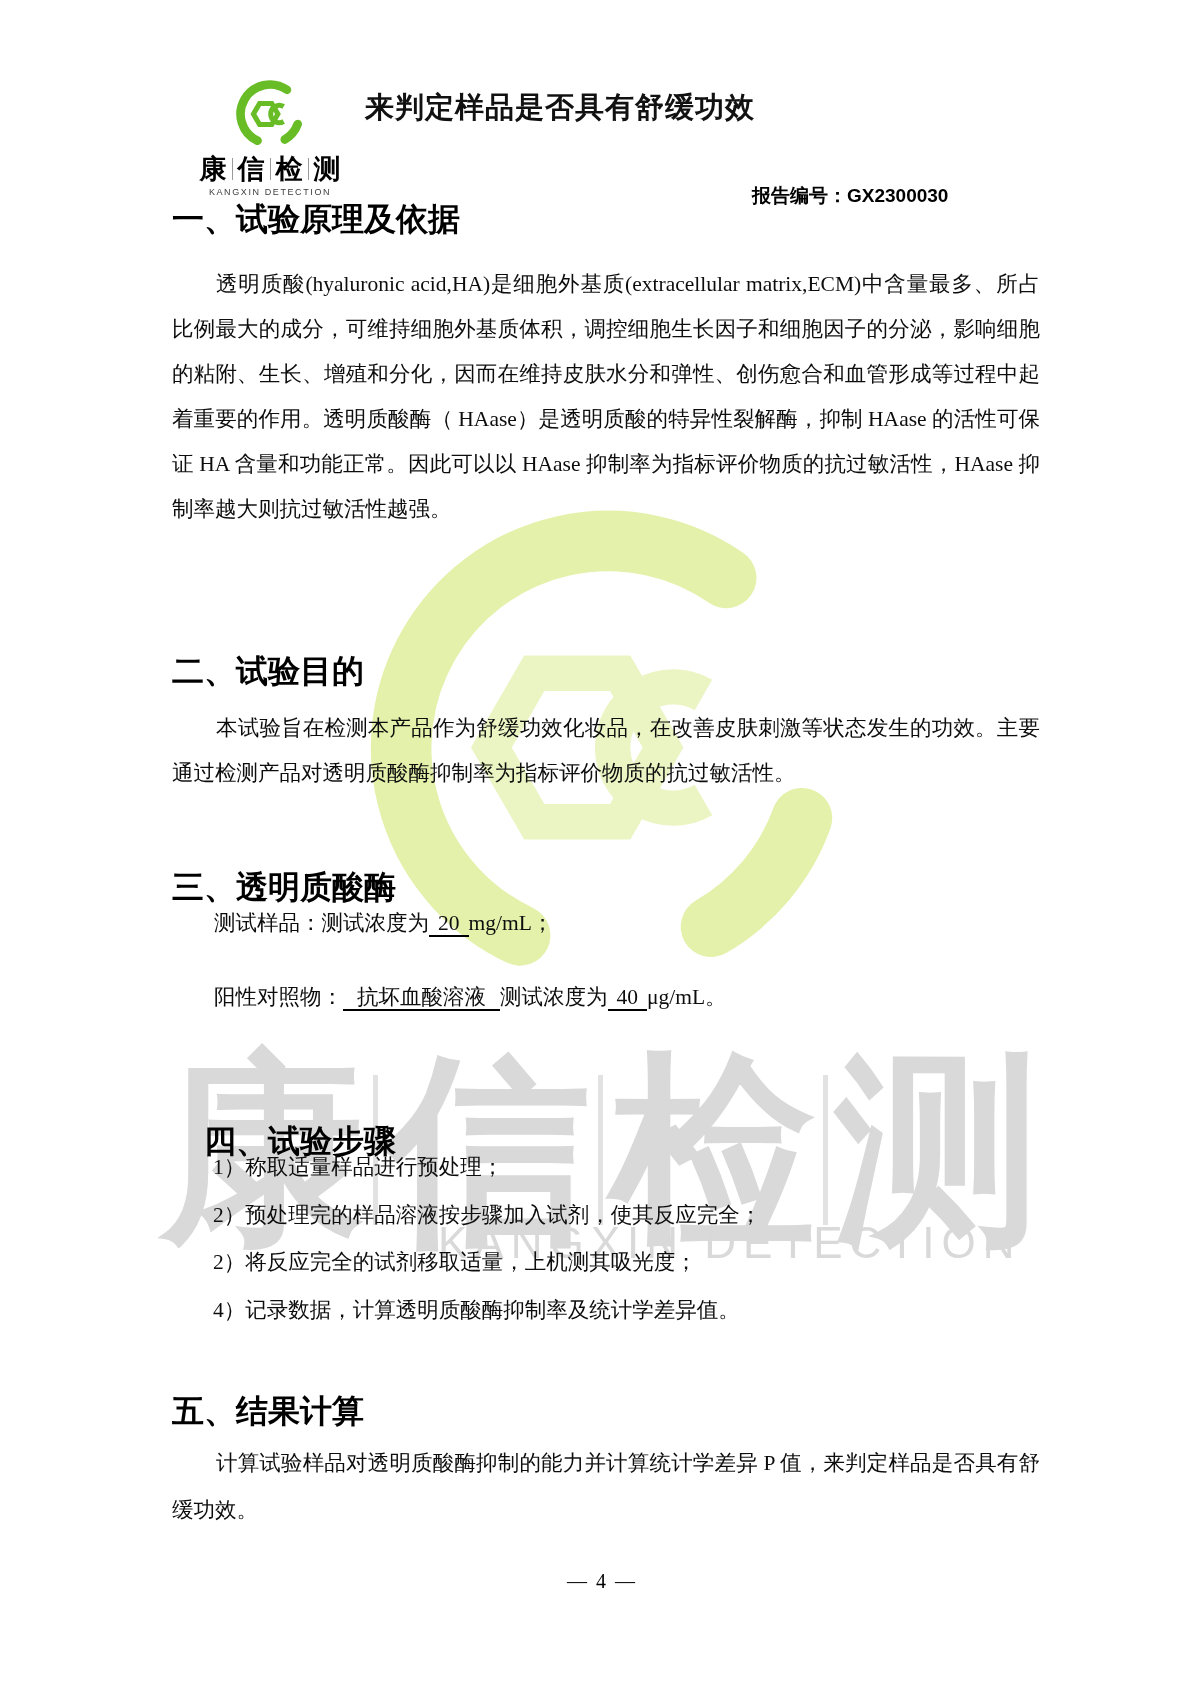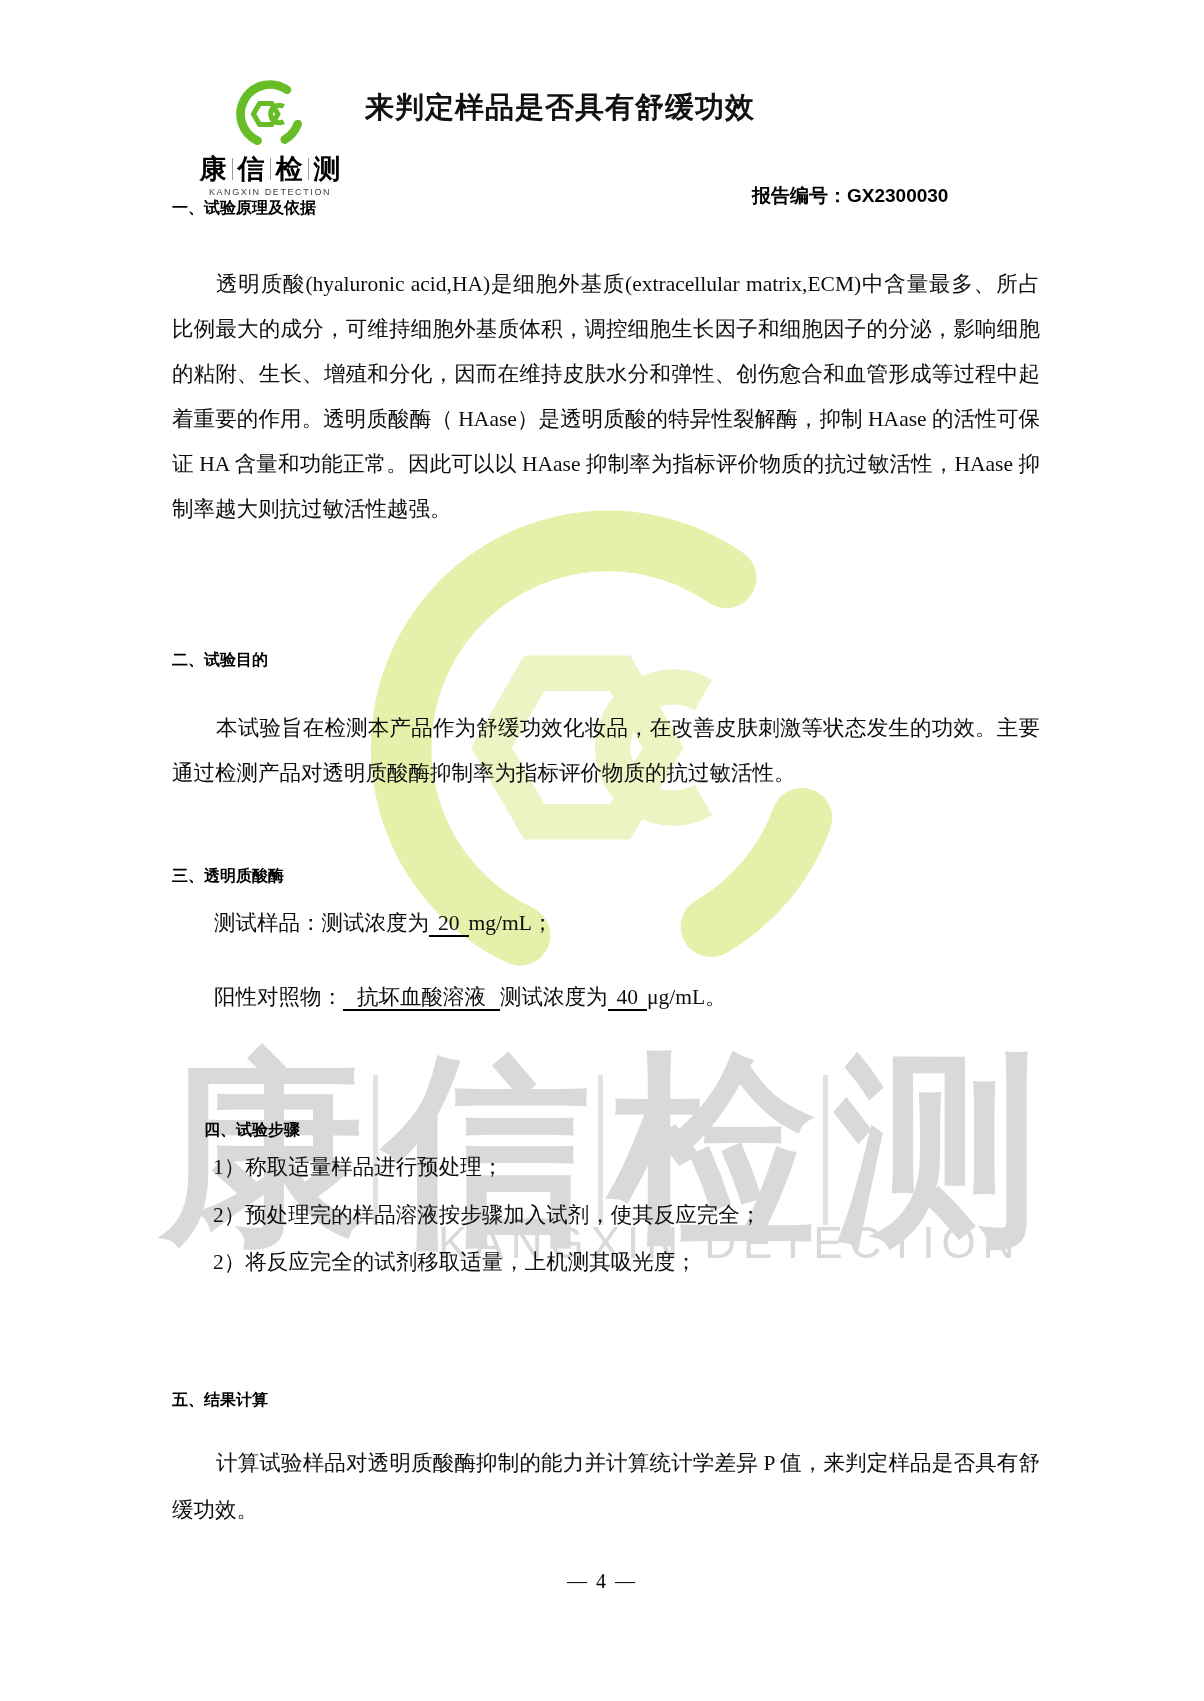--- a/index.html
+++ b/index.html
@@ -52,21 +52,21 @@
     font-size:29px; font-weight:bold; z-index:2; letter-spacing:1px;
   }
   .report-no {
     position:absolute; left:752px; top:135px; z-index:2;
     font-family:"Liberation Sans", sans-serif;
     font-size:19px; font-weight:bold; color:#000;margin-top:48px;
   }
   
   .h2 {
     position:absolute; left:172px; z-index:2;
-    font-size:16px; font-weight:bold; color:#000; white-space:nowrap;
+    font-size:32px; font-weight:bold; color:#000; white-space:nowrap;
   }
   .para {
     position:absolute; left:172px; width:868px; z-index:2;
     font-size:21.5px; text-align:justify; text-indent:44px; color:#0d0d0d;
   }
   #sec1-h { top:198px; }
   #sec1-p { top:262px; line-height:45px; }
   #sec2-h { top:650px; }
   #sec2-p { top:706px; line-height:45px; }
   #sec3-h { top:866px; }
@@ -142,18 +142,19 @@
 </div>
 <div class="s3line" id="sec3-l2">
   <span>阳性对照物：</span><span class="u-wide">抗坏血酸溶液</span><span>测试浓度为</span><span class="u">40</span><span>μg/mL。</span>
 </div>
 
 <div class="h2" id="sec4-h">四、试验步骤</div>
 <div class="steps">
   <div>1）称取适量样品进行预处理；</div>
   <div>2）预处理完的样品溶液按步骤加入试剂，使其反应完全；</div>
   <div>2）将反应完全的试剂移取适量，上机测其吸光度；</div>
+  <div>4）记录数据，计算透明质酸酶抑制率及统计学差异值。</div>
 </div>
 
 <div class="h2" id="sec5-h">五、结果计算</div>
 <div class="para" id="sec5-p">计算试验样品对透明质酸酶抑制的能力并计算统计学差异 P 值，来判定样品是否具有舒缓功效。</div>
 
 <div class="footer">— 4 —</div>
 
 </body></html>

